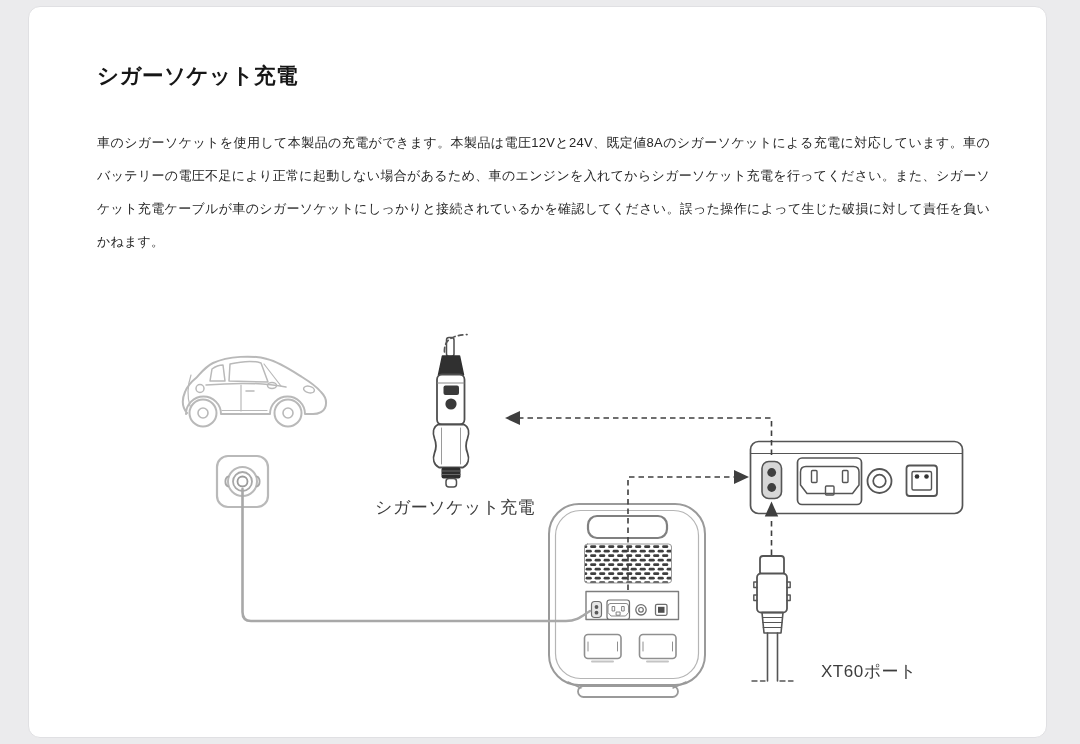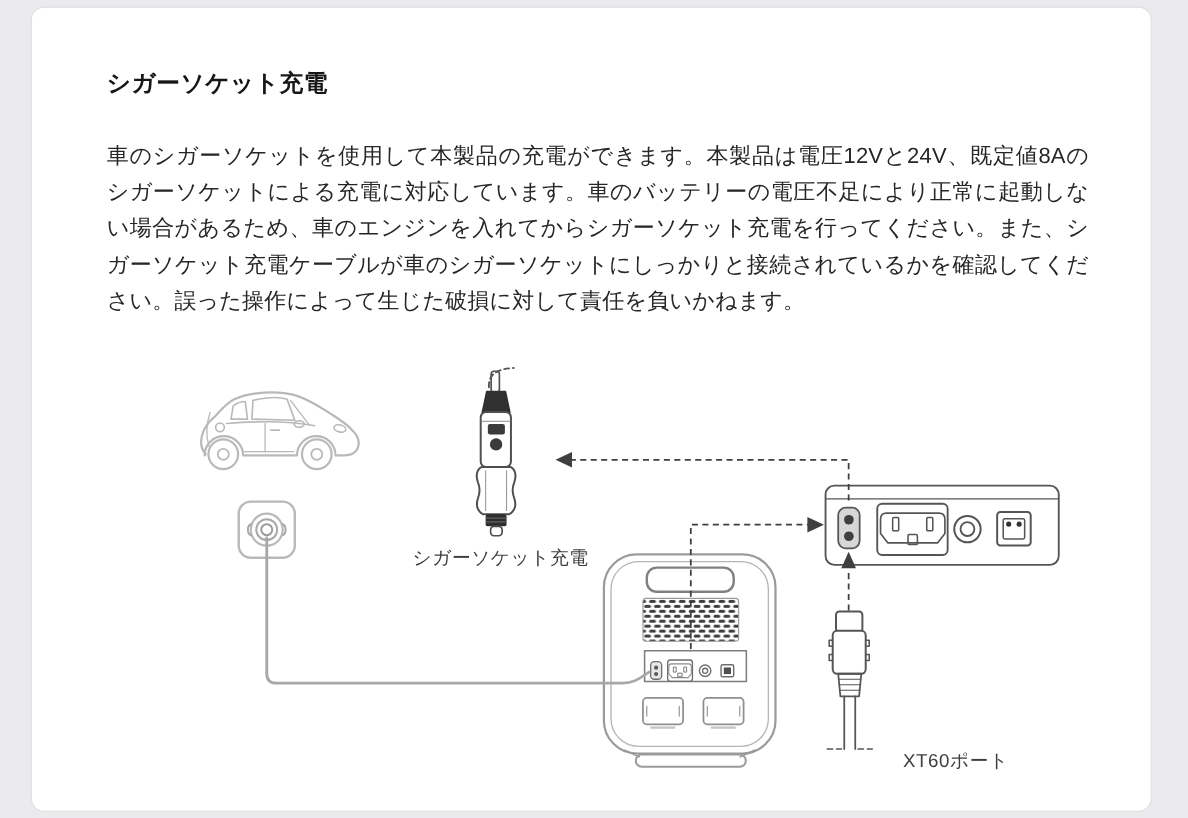--- a/index.html
+++ b/index.html
@@ -13,28 +13,28 @@
   .page{
     position:absolute;left:28px;top:6px;width:1019px;height:732px;
     background:#ffffff;border:1px solid #e0e0e3;border-radius:12px;box-sizing:border-box;
   }
   .heading{
     position:absolute;left:97px;top:61px;margin:0;
     font-size:21.5px;font-weight:700;color:#161616;letter-spacing:.5px;
   }
   .body-text{
     position:absolute;left:97px;top:126px;width:893px;margin:0;
-    font-size:20px;line-height:33px;color:#262626;letter-spacing:.2px;
+    font-size:13px;line-height:33px;color:#262626;letter-spacing:.2px;
     text-align:justify;
   }
   .diagram{position:absolute;left:0;top:0;width:1080px;height:744px;}
   .dlabel{position:absolute;color:#3d3d3d;font-size:17px;letter-spacing:.5px;white-space:nowrap;}
   .lbl-plug{left:375px;top:496px;}
   .lbl-cable{left:132px;top:655px;}
-  .lbl-xt60{left:821px;top:680px;}
+  .lbl-xt60{left:821px;top:660px;}
 </style>
 </head>
 <body>
 
 <div class="canvas">
   <div class="page"></div>
 
   <h1 class="heading">シガーソケット充電</h1>
   <p class="body-text">車のシガーソケットを使用して本製品の充電ができます。本製品は電圧12Vと24V、既定値8Aのシガーソケットによる充電に対応しています。車のバッテリーの電圧不足により正常に起動しない場合があるため、車のエンジンを入れてからシガーソケット充電を行ってください。また、シガーソケット充電ケーブルが車のシガーソケットにしっかりと接続されているかを確認してください。誤った操作によって生じた破損に対して責任を負いかねます。</p>
 

